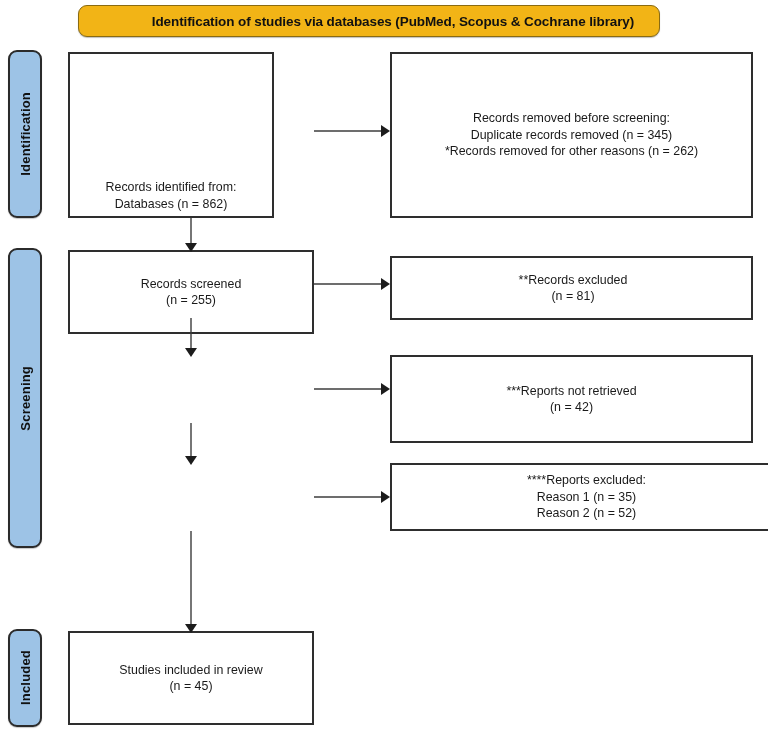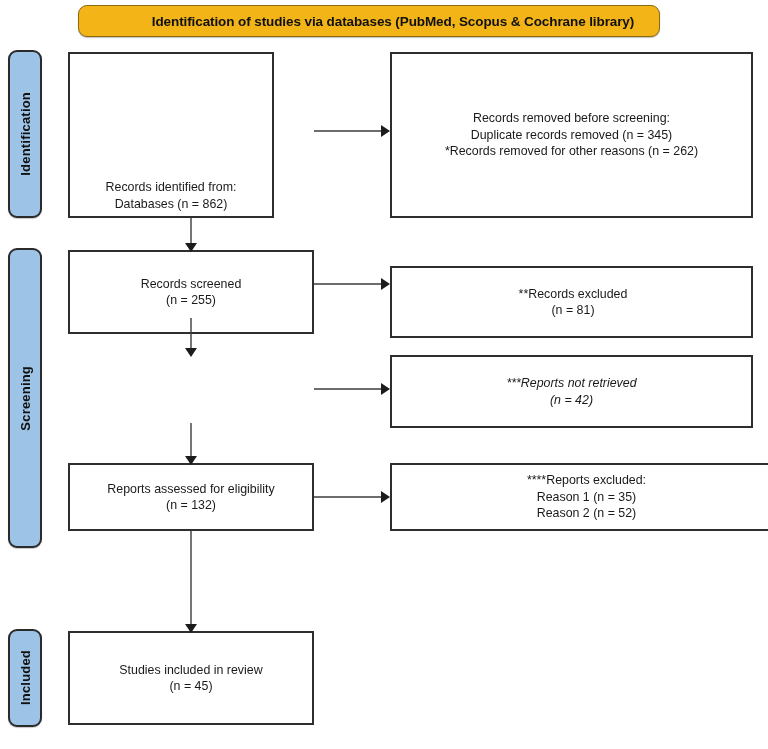--- a/index.html
+++ b/index.html
@@ -93,22 +93,22 @@
 
   
   .b-identified { left: 68px; top: 52px;  width: 206px; height: 166px; align-items: flex-end; }
   .b-screened   { left: 68px; top: 250px; width: 246px; height: 84px; }
   .b-sought     { left: 68px; top: 355px; width: 246px; height: 68px; }
   .b-assessed   { left: 68px; top: 463px; width: 246px; height: 68px; }
   .b-included   { left: 68px; top: 631px; width: 246px; height: 94px; }
 
   
   .b-removed    { left: 390px; top: 52px;  width: 363px; height: 166px; }
-  .b-excluded1  { left: 390px; top: 266px; width: 363px; height: 72px; padding-left: 11px; }
-  .b-notretr    { left: 390px; top: 355px; width: 363px; height: 73px; font-style: italic; }
+  .b-excluded1  { left: 390px; top: 256px; width: 363px; height: 64px; padding-left: 11px; }
+  .b-notretr    { left: 390px; top: 355px; width: 363px; height: 88px; }
   .b-excluded2  { left: 390px; top: 463px; width: 393px; height: 68px; }
 
   
   .conn {
     position: absolute;
     pointer-events: none;
   }
   .conn line, .conn polygon {
     stroke: #3c3c3c;
   }
@@ -138,24 +138,20 @@
     <span class="box-text">Records identified from:
 Databases (n = 862)</span>
   </div>
 
   <div class="box b-screened">
     <span class="box-text">Records screened
 (n = 255)</span>
   </div>
 
 
-  <div class="box b-assessed">
-    <span class="box-text">Reports assessed for eligibility
-(n = 132)</span>
-  </div>
 
   <div class="box b-included">
     <span class="box-text">Studies included in review
 (n = 45)</span>
   </div>
 
   <div class="box b-removed">
     <span class="box-text">Records removed before screening:
 Duplicate records removed (n = 345)
 *Records removed for other reasons (n = 262)</span>

